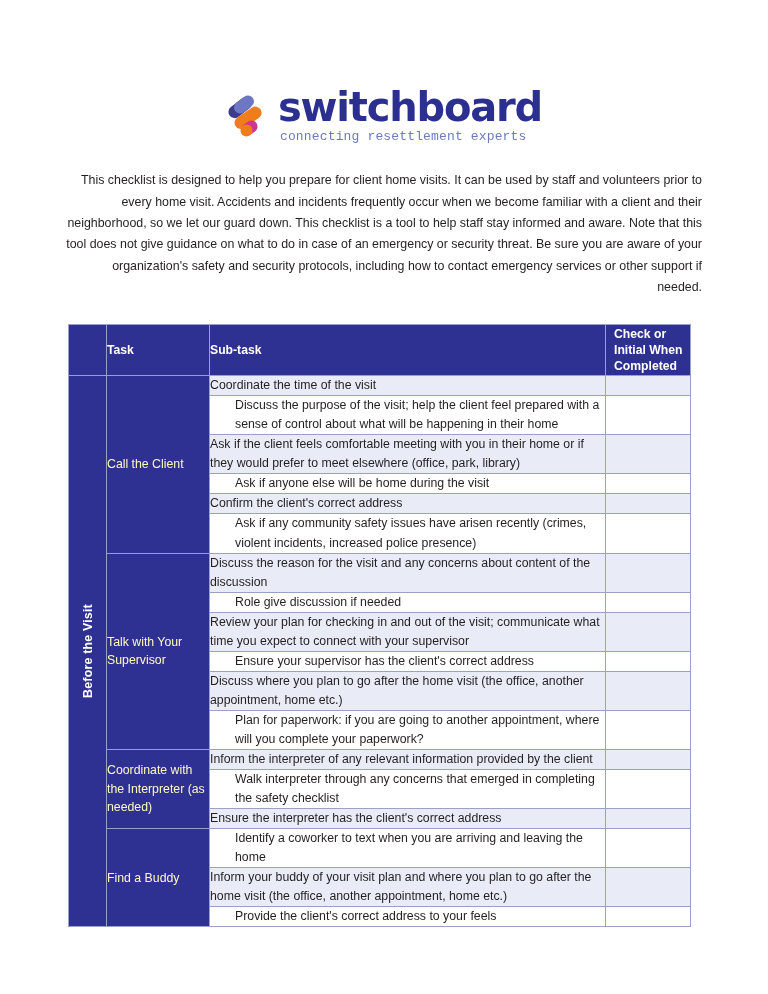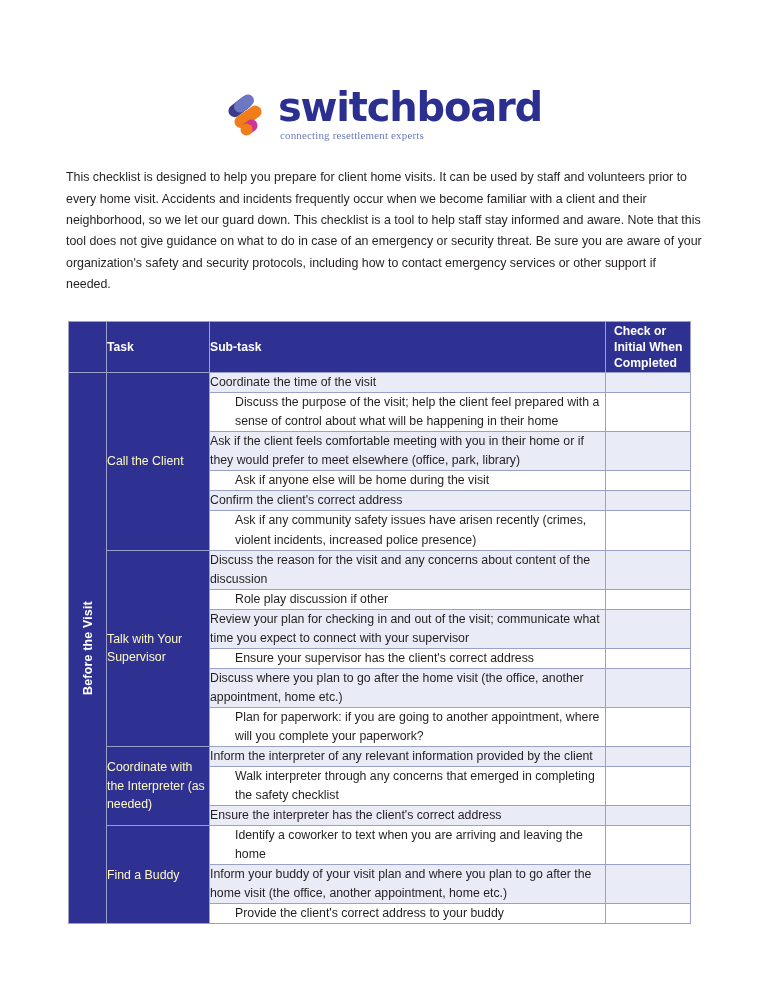--- a/index.html
+++ b/index.html
@@ -41,45 +41,45 @@
   .logo-words { position: relative; }
   .wordmark {
     font-size: 40px;
     font-weight: bold;
     letter-spacing: -1.2px;
     line-height: 0.98;
     color: #2b2f8f;
     font-family: "DejaVu Sans", sans-serif;
   }
   .tagline {
-    font-size: 11px;
+    font-size: 13px;
     letter-spacing: 0.15px;
     color: #6c7bbd;
     margin-top: 2px;
     margin-left: 2px;
-    font-family: Liberation Serif, serif;
+    font-family: Liberation Mono, monospace;
   }
 
   
   .doc-title {
     margin: 30px 0 0 0;
     text-align: center;
     font-size: 20.5px;
     font-weight: bold;
     color: #2f3a91;
     letter-spacing: -0.1px;
   }
 
   
   .intro {
     margin: 26px 66px 8px 66px;
     font-size: 12.4px;
     line-height: 1.72;
     color: #231f20;
-    text-align: left;
+    text-align: right;
   }
 
   
   .table-wrap {
     margin: 26px 0 0 68px;
     width: 622px;
   }
   table.checklist {
     border-collapse: collapse;
     width: 622px;
@@ -226,21 +226,21 @@
           <tr class="plain">
             <td class="sub-cell">Ask if any community safety issues have arisen recently  (crimes, violent incidents, increased police presence)</td>
             <td class="check-cell"></td>
           </tr>
           <tr class="shade">
             <td class="task-cell" rowspan="6">Talk with Your Supervisor</td>
             <td class="sub-cell">Discuss the reason for the visit and any concerns about content of the discussion</td>
             <td class="check-cell"></td>
           </tr>
           <tr class="plain">
-            <td class="sub-cell">Role play discussion if other</td>
+            <td class="sub-cell">Role give discussion if needed</td>
             <td class="check-cell"></td>
           </tr>
           <tr class="shade">
             <td class="sub-cell">Review your plan for checking in and out of the visit; communicate what time you expect to connect with your supervisor</td>
             <td class="check-cell"></td>
           </tr>
           <tr class="plain">
             <td class="sub-cell">Ensure your supervisor has the client's correct address</td>
             <td class="check-cell"></td>
           </tr>
@@ -268,20 +268,20 @@
           <tr class="plain">
             <td class="task-cell" rowspan="3">Find a Buddy</td>
             <td class="sub-cell">Identify a coworker to text when you are arriving and leaving the home</td>
             <td class="check-cell"></td>
           </tr>
           <tr class="shade">
             <td class="sub-cell">Inform your buddy of your visit plan and where you plan to go after the home visit (the office, another appointment, home etc.)</td>
             <td class="check-cell"></td>
           </tr>
           <tr class="plain">
-            <td class="sub-cell">Provide the client's correct address to your buddy</td>
+            <td class="sub-cell">Provide the client's correct address to your feels</td>
             <td class="check-cell"></td>
           </tr>
         </tbody>
     </table>
   </div>
 
 </div>
 
 </body></html>

